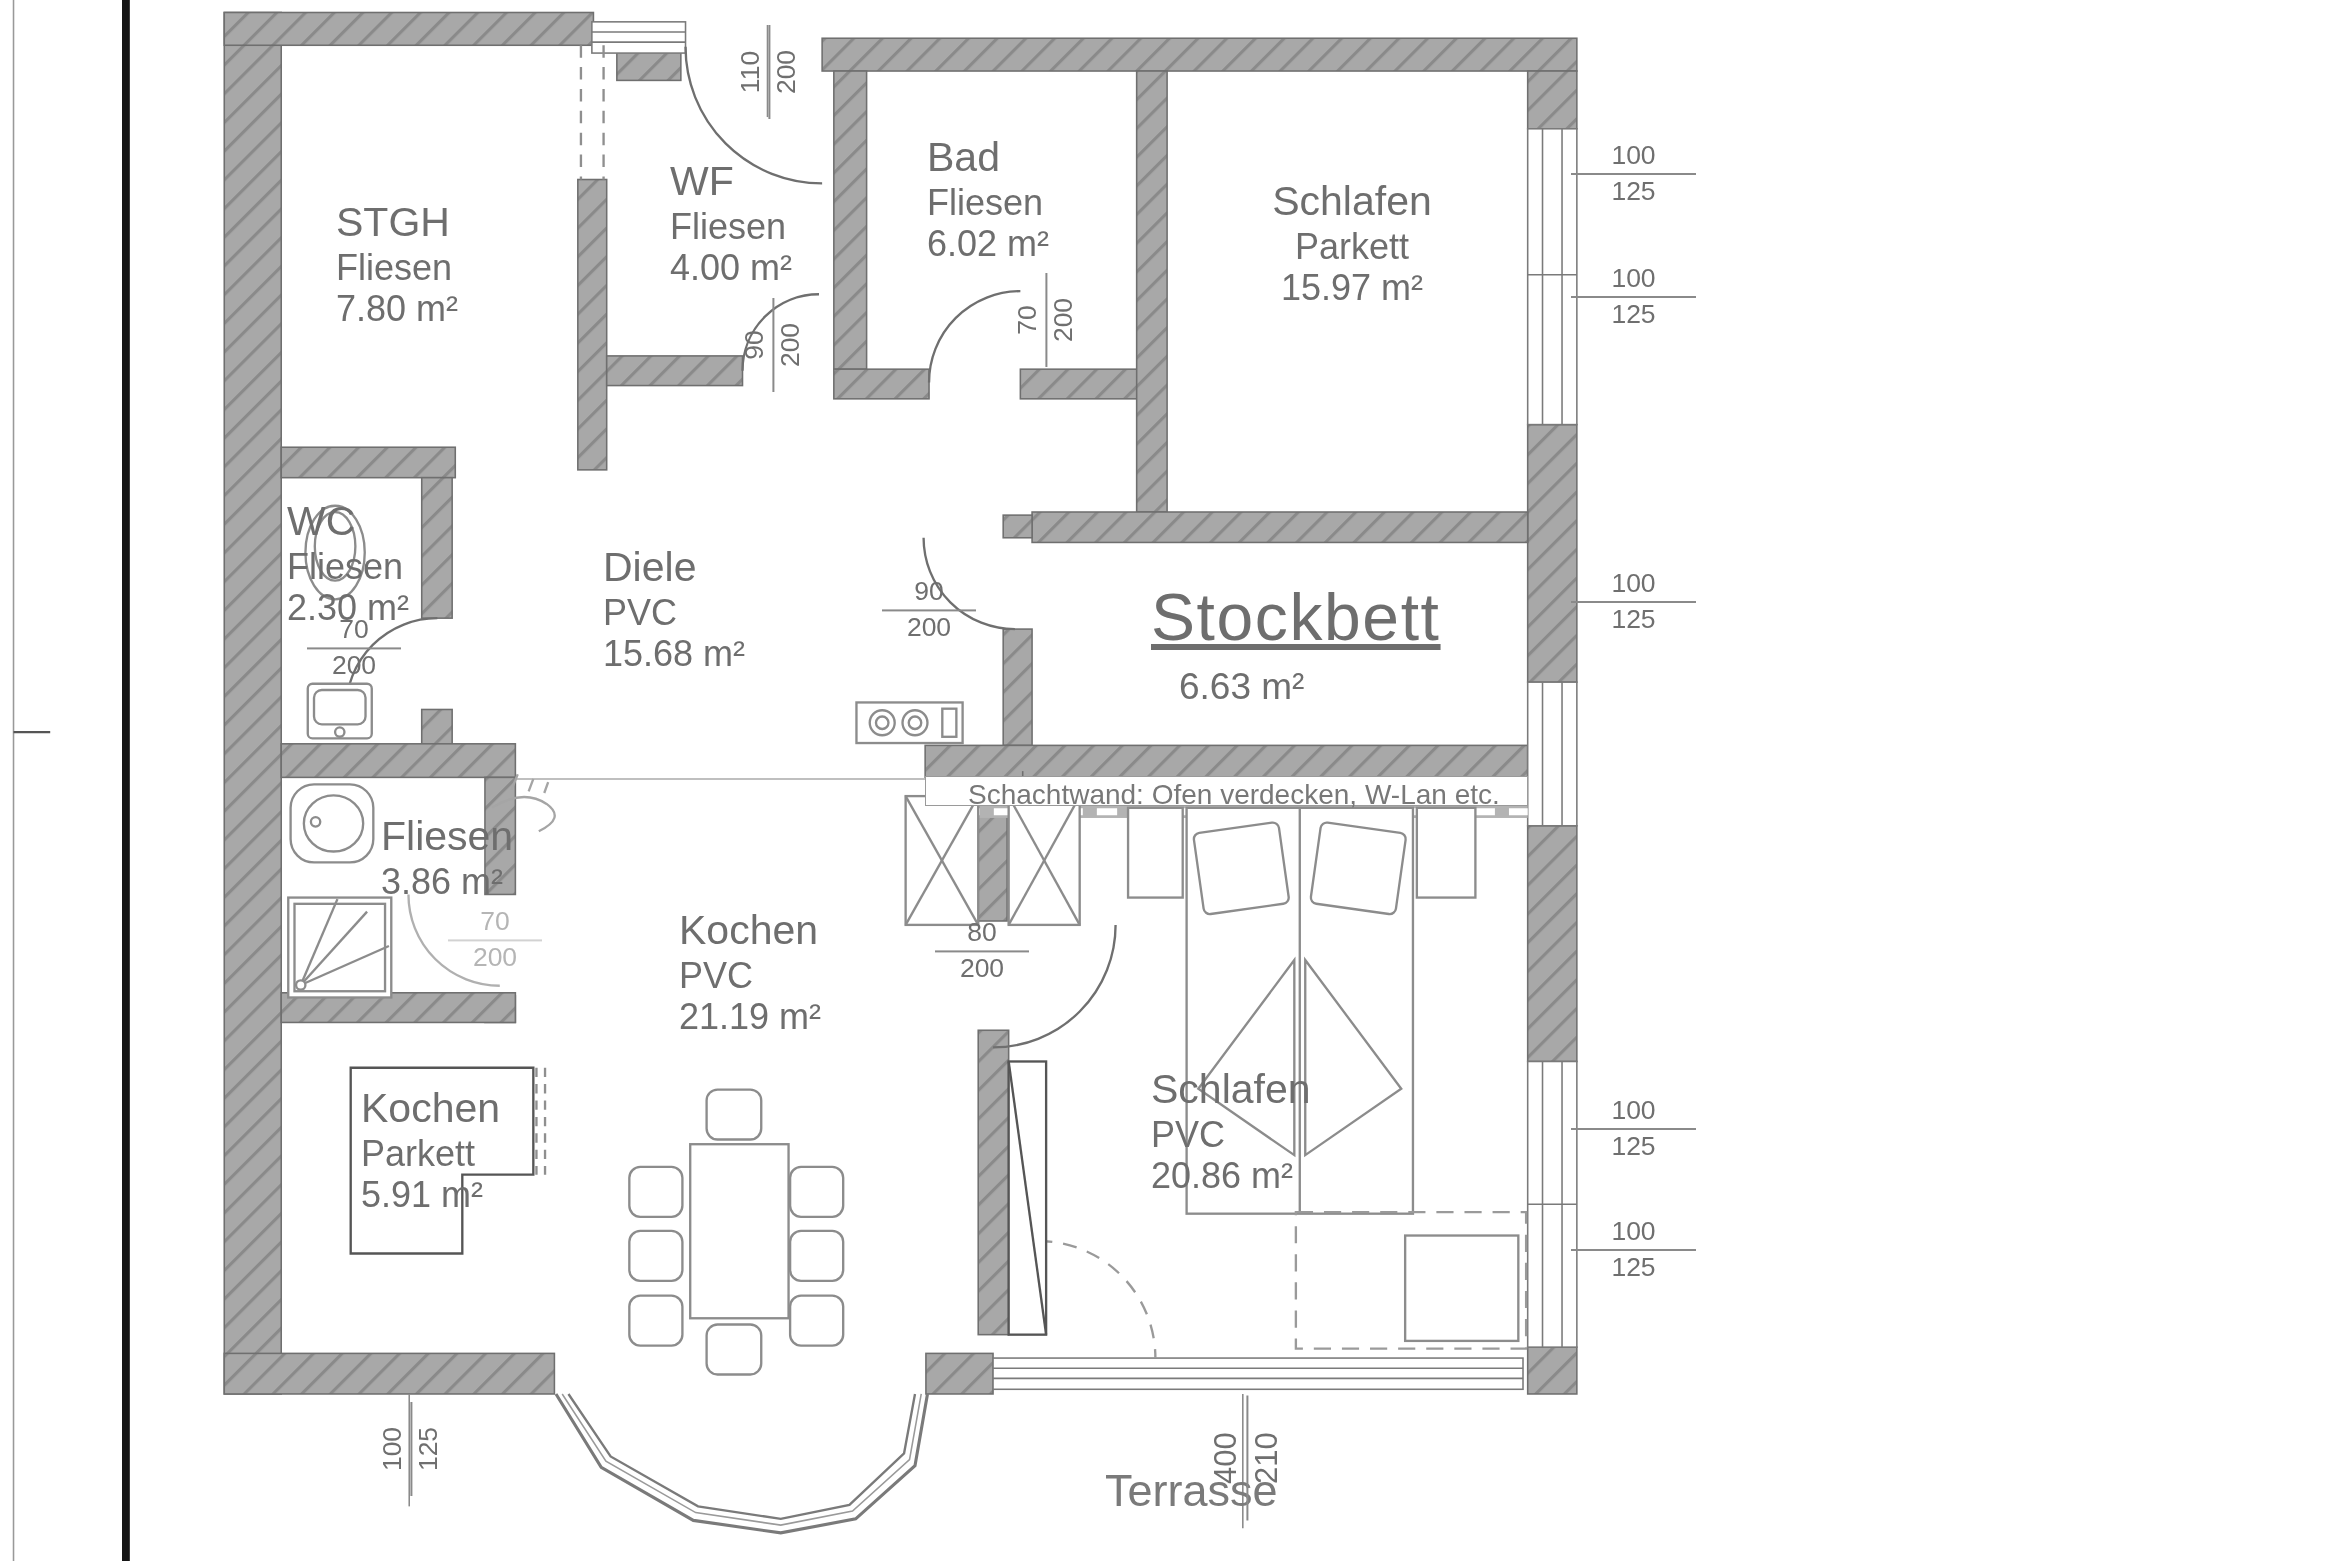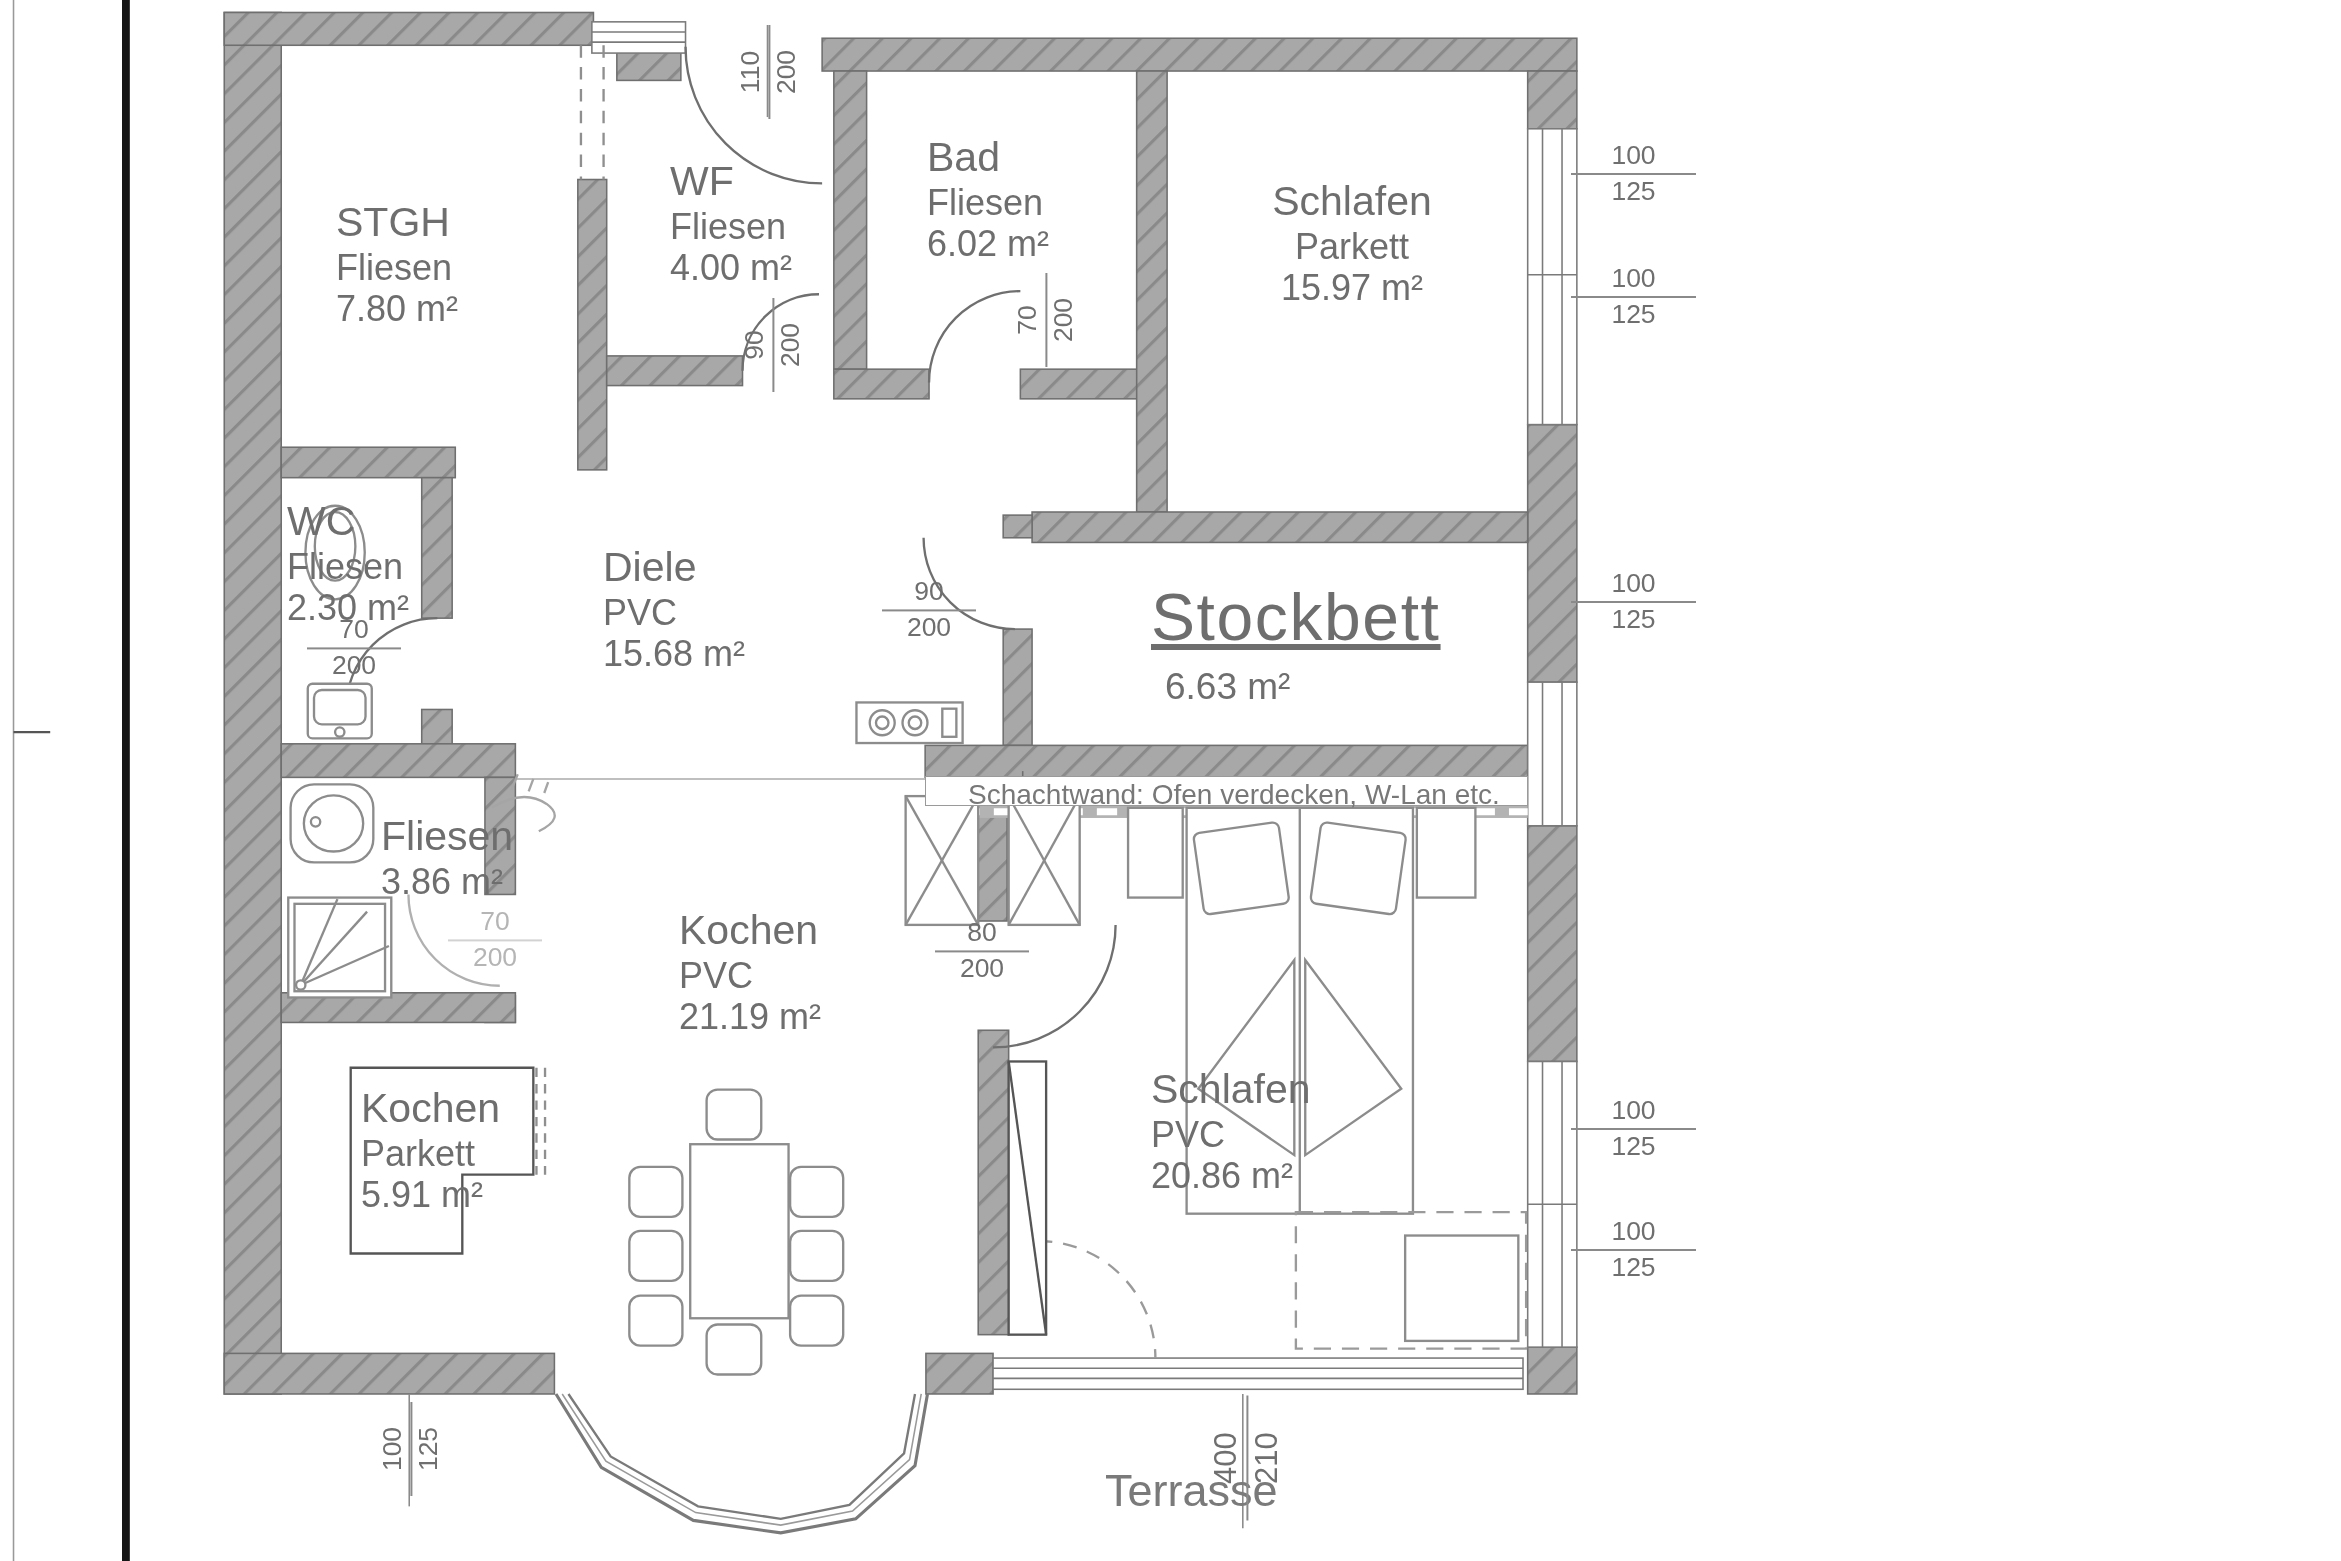--- a/index.html
+++ b/index.html
@@ -257,21 +257,21 @@
     <div class="rsub">Fliesen</div>
     <div class="rsub">2.30 m²</div>
   </div>
   <div class="lbl room" style="left:603px;top:544px">
     <div class="rname">Diele</div>
     <div class="rsub">PVC</div>
     <div class="rsub">15.68 m²</div>
   </div>
   <div class="lbl" style="left:1151px;top:579px">
     <div class="big-name">Stockbett</div>
-    <div class="big-area" style="margin-left:14px;margin-top:11px">6.63 m²</div>
+    <div class="big-area" style="margin-left:28px;margin-top:11px">6.63 m²</div>
   </div>
   <div class="lbl room" style="left:381px;top:813px">
     <div class="rname">Fliesen</div>
     <div class="rsub">3.86 m²</div>
   </div>
   <div class="lbl room" style="left:679px;top:907px">
     <div class="rname">Kochen</div>
     <div class="rsub">PVC</div>
     <div class="rsub">21.19 m²</div>
   </div>

